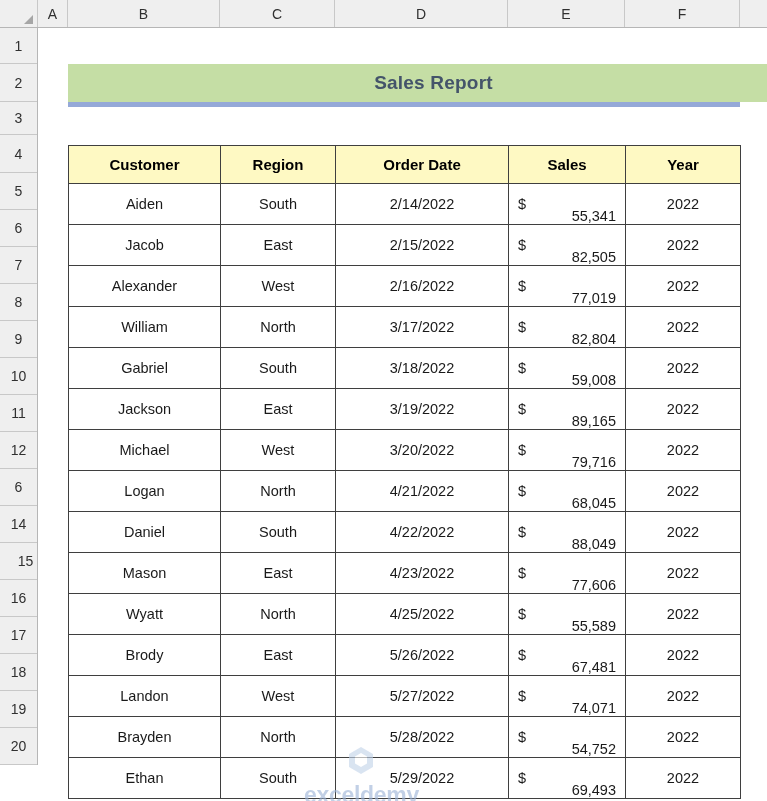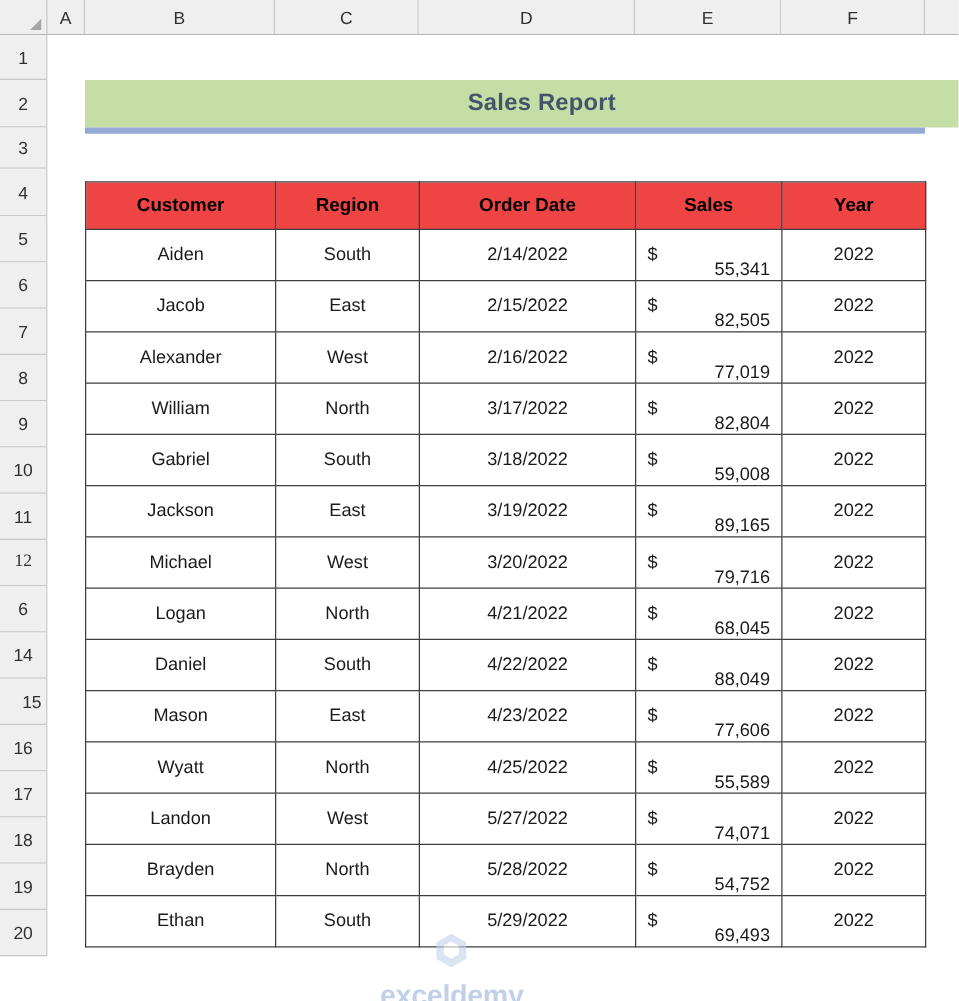--- a/index.html
+++ b/index.html
@@ -135,21 +135,21 @@
   }
   .data-table th,
   .data-table td {
     border: 1px solid #3f3f3f;
     box-sizing: border-box;
     padding: 0;
     font-size: 14.5px;
     color: #1a1a1a;
   }
   .data-table thead th {
-    background: #ef4444;
+    background: #fef9c3;
     height: 38px;
     font-weight: bold;
     font-size: 15px;
     text-align: center;
     color: #000000;
     border: 1px solid #3f3f3f;
   }
   .data-table tbody td {
     height: 37px;
     text-align: center;
@@ -220,21 +220,21 @@
       <div class="row-head" style="height: 38px;">2</div>
       <div class="row-head" style="height: 33px;">3</div>
       <div class="row-head" style="height: 38px;">4</div>
       <div class="row-head" style="height: 37px;">5</div>
       <div class="row-head" style="height: 37px;">6</div>
       <div class="row-head" style="height: 37px;">7</div>
       <div class="row-head" style="height: 37px;">8</div>
       <div class="row-head" style="height: 37px;">9</div>
       <div class="row-head" style="height: 37px;">10</div>
       <div class="row-head" style="height: 37px;">11</div>
-      <div class="row-head" style="height: 37px; font-family: Liberation Serif, serif;">12</div>
+      <div class="row-head" style="height: 37px;">12</div>
       <div class="row-head" style="height: 37px;">6</div>
       <div class="row-head" style="height: 37px;">14</div>
       <div class="row-head" style="height: 37px; padding-left: 14px;">15</div>
       <div class="row-head" style="height: 37px;">16</div>
       <div class="row-head" style="height: 37px;">17</div>
       <div class="row-head" style="height: 37px;">18</div>
       <div class="row-head" style="height: 37px;">19</div>
       <div class="row-head" style="height: 37px;">20</div>
     </div>
 
@@ -389,20 +389,32 @@
             <td>4/25/2022</td>
             <td class="sales-cell">
               <span class="sales-inner">
                 <span class="sales-sym">$</span>
                 <span class="sales-val">55,589</span>
               </span>
             </td>
             <td>2022</td>
           </tr>
           <tr>
+            <td>Brody</td>
+            <td>East</td>
+            <td>5/26/2022</td>
+            <td class="sales-cell">
+              <span class="sales-inner">
+                <span class="sales-sym">$</span>
+                <span class="sales-val">67,481</span>
+              </span>
+            </td>
+            <td>2022</td>
+          </tr>
+          <tr>
             <td>Landon</td>
             <td>West</td>
             <td>5/27/2022</td>
             <td class="sales-cell">
               <span class="sales-inner">
                 <span class="sales-sym">$</span>
                 <span class="sales-val">74,071</span>
               </span>
             </td>
             <td>2022</td>

